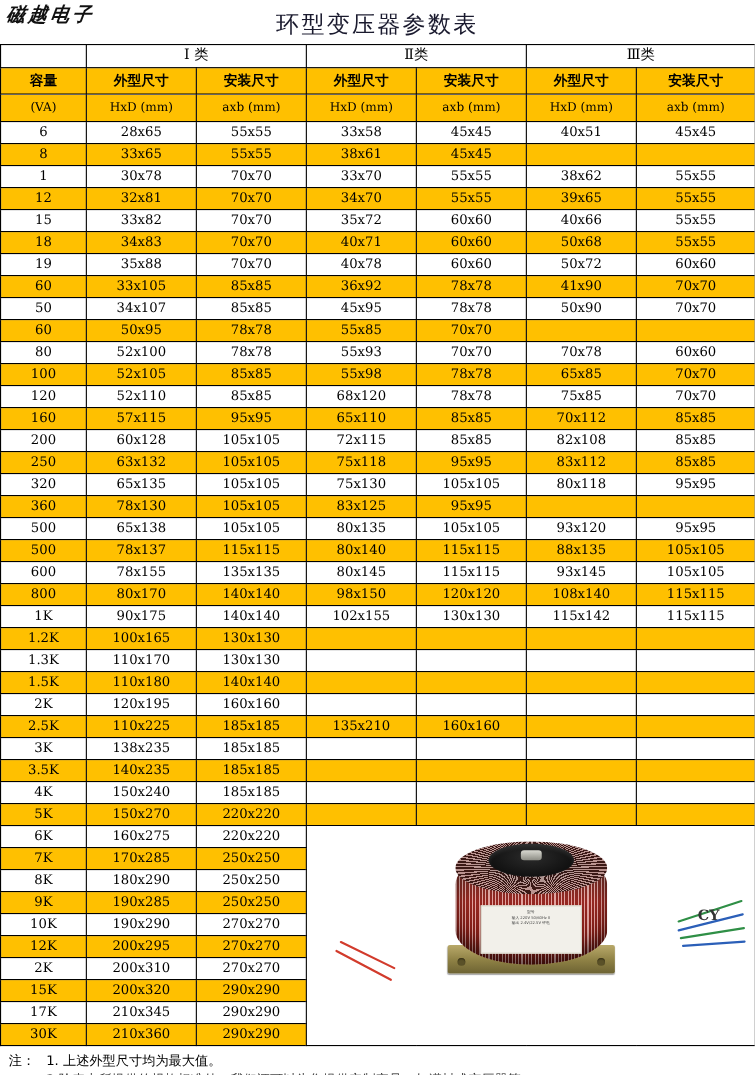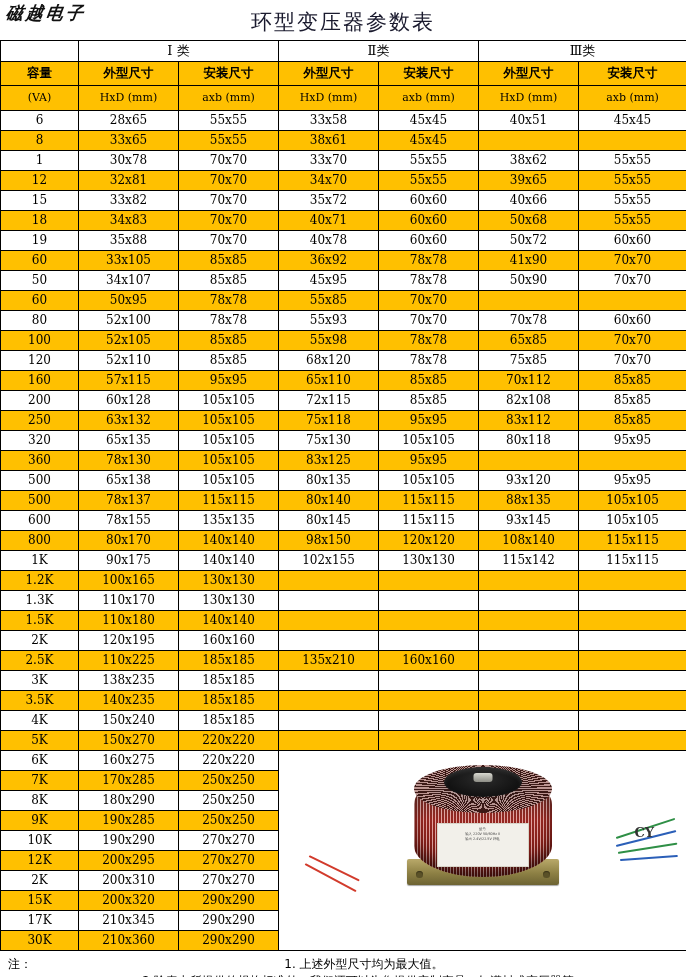--- a/index.html
+++ b/index.html
@@ -159,21 +159,21 @@
 
   
   .notes{
     margin-top:5px;
     padding-left:8px;
     font-family:"DejaVu Sans","Liberation Sans",sans-serif;
     font-size:12px;color:#000;line-height:17px;
   }
   .notes .row{display:flex;}
   .notes .lbl{width:34px;flex:none;}
-  .notes .txt{flex:1;text-align:center;}
+  .notes .txt{flex:1;}
   .notes .row2{padding-left:34px;}
 </style>
 </head>
 <body>
 
 <div id="app">
 
   <div class="topbar">
     <div class="logo">磁越电子</div>
     <div class="page-title">环型变压器参数表</div>

